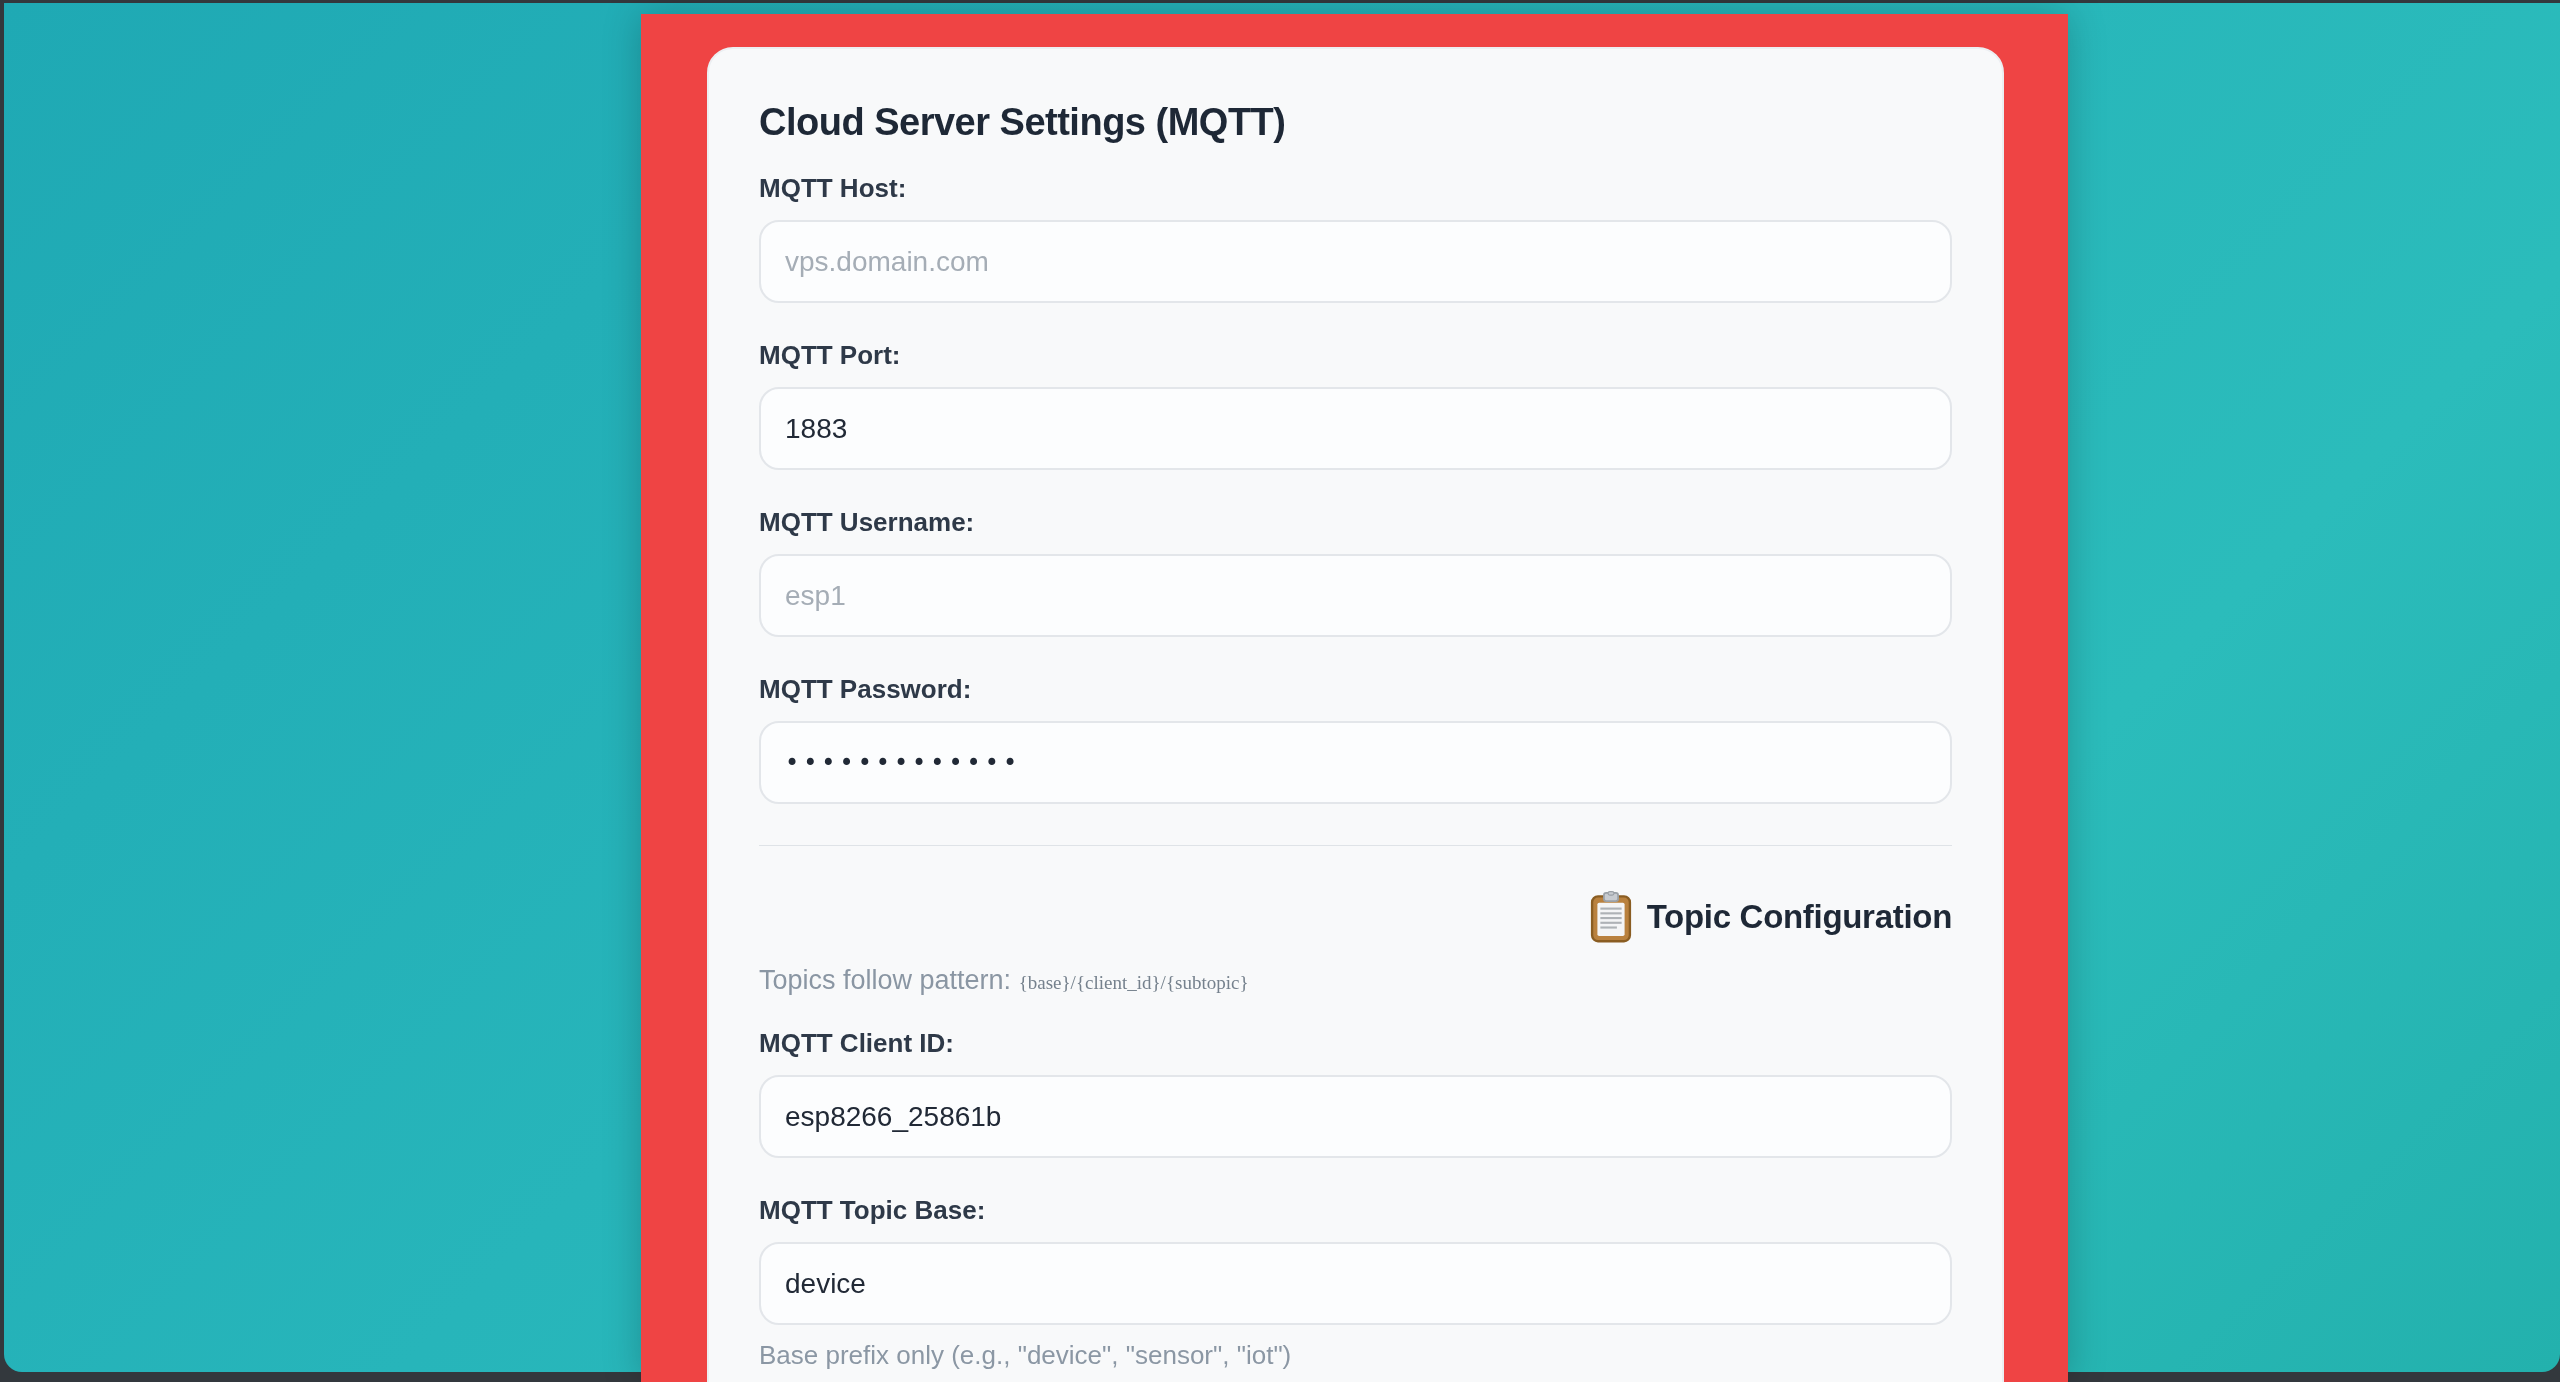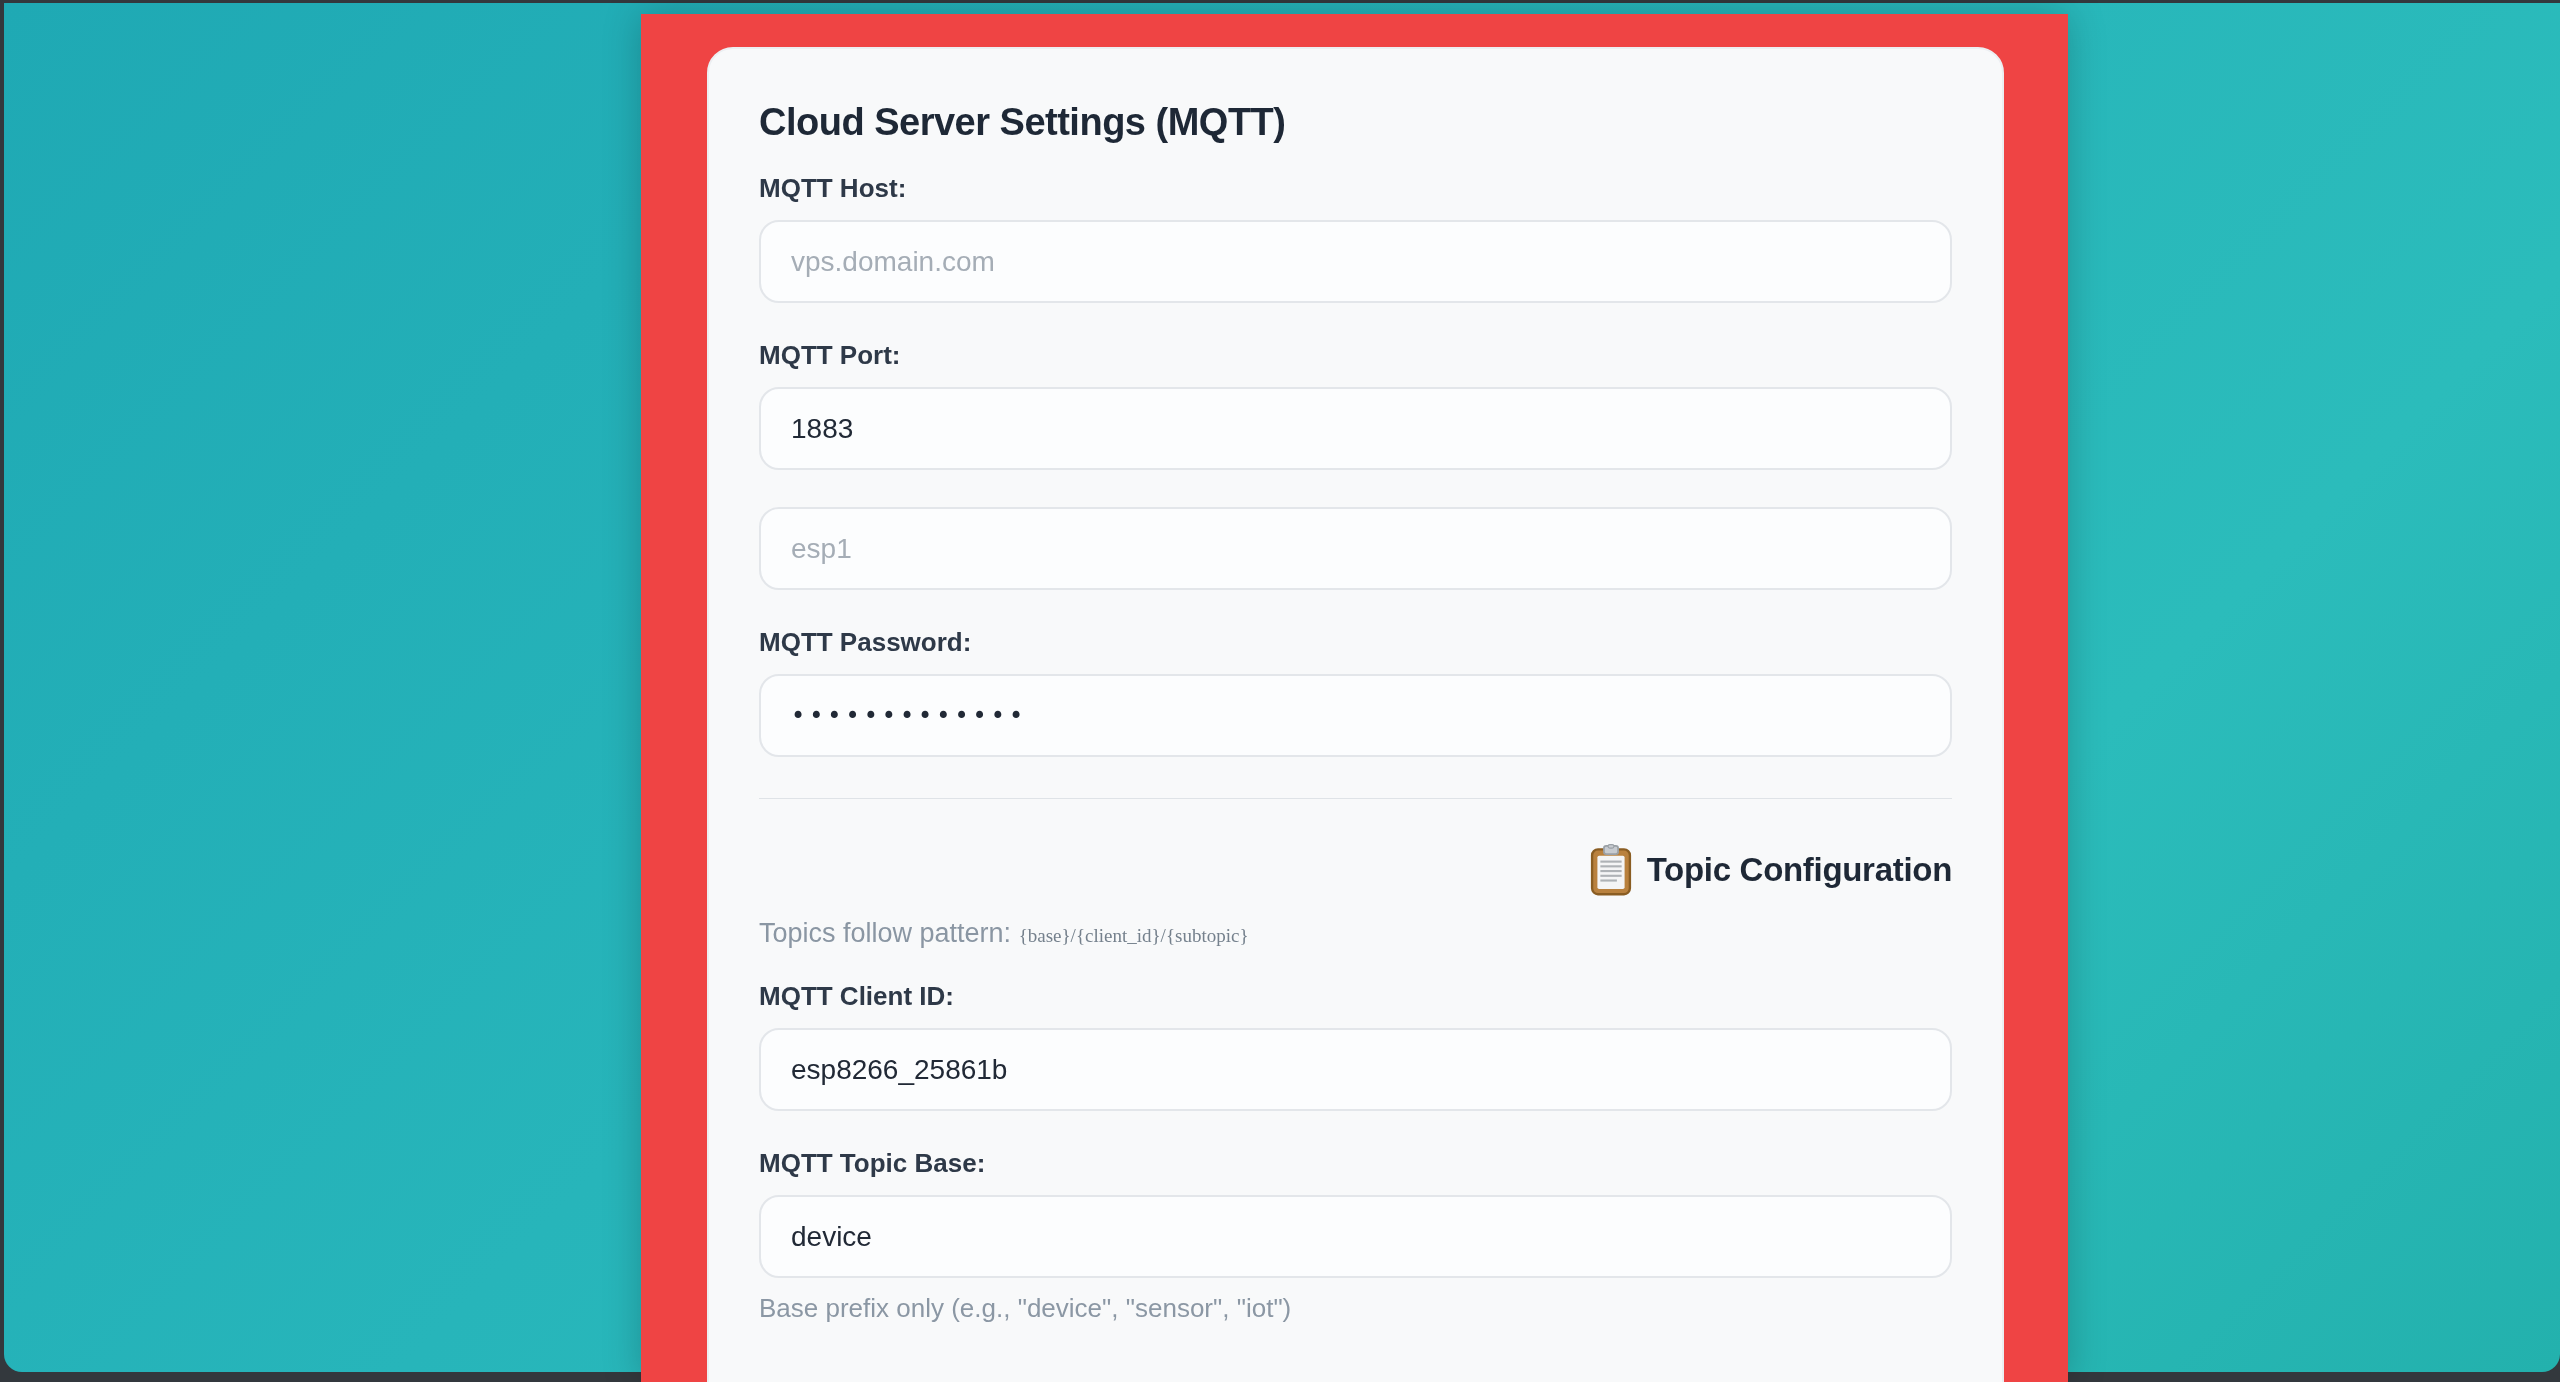--- a/index.html
+++ b/index.html
@@ -53,21 +53,21 @@
     line-height: 31px;
     font-weight: 700;
     color: #2e3948;
     margin-bottom: 16px;
   }
   .text-input {
     display: block;
     box-sizing: border-box;
     width: 100%;
     height: 83px;
-    padding: 0 30px;
+    padding: 0 24px;
     font-family: "Liberation Sans", "DejaVu Sans", sans-serif;
     font-size: 28px;
     color: #212936;
     background: #fcfdfe;
     border: 2px solid #e3e6ea;
     border-radius: 20px;
     outline: none;
   }
   .text-input::placeholder { color: #a5adb6; opacity: 1; }
   .password-input {
@@ -124,20 +124,21 @@
       <label class="field-label">MQTT Host:</label>
       <input type="text" class="text-input" placeholder="vps.domain.com" style="">
     </div>
 
     <div class="form-group">
       <label class="field-label">MQTT Port:</label>
       <input type="text" class="text-input" value="1883" style="">
     </div>
 
     <div class="form-group">
+      <label class="field-label">MQTT Username:</label>
       <input type="text" class="text-input" placeholder="esp1" style="">
     </div>
 
     <div class="form-group">
       <label class="field-label">MQTT Password:</label>
       <input type="text" class="text-input password-input" value="•••••••••••••" style="">
     </div>
 
     <hr class="divider">
 

